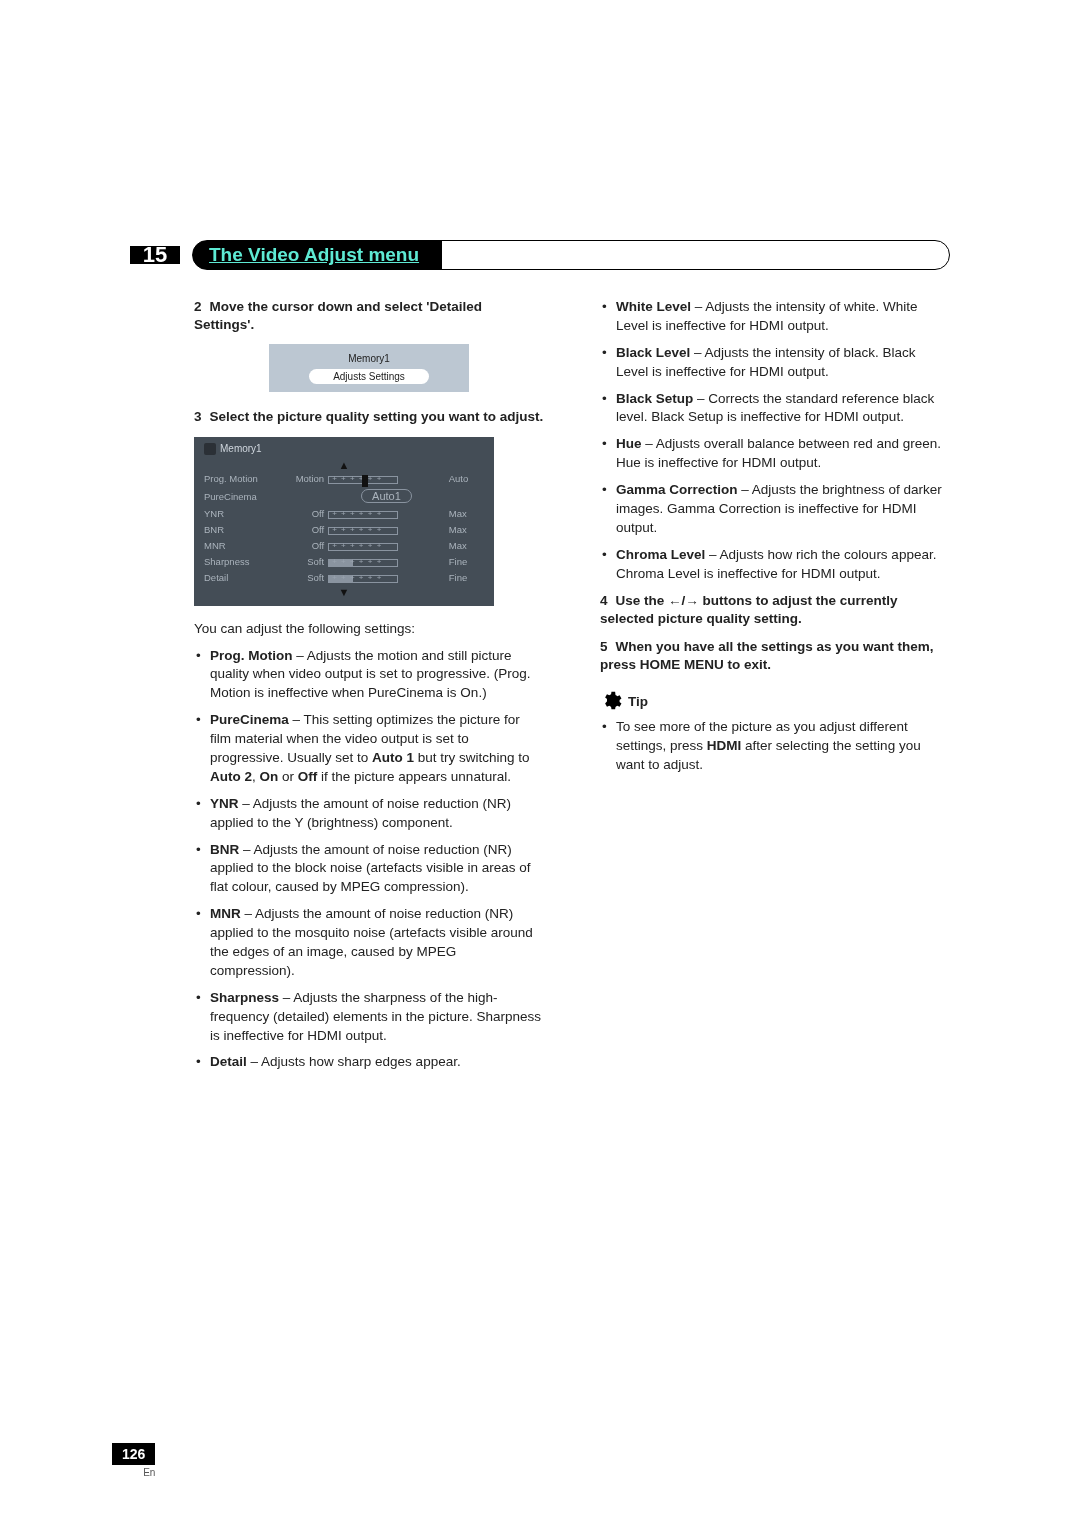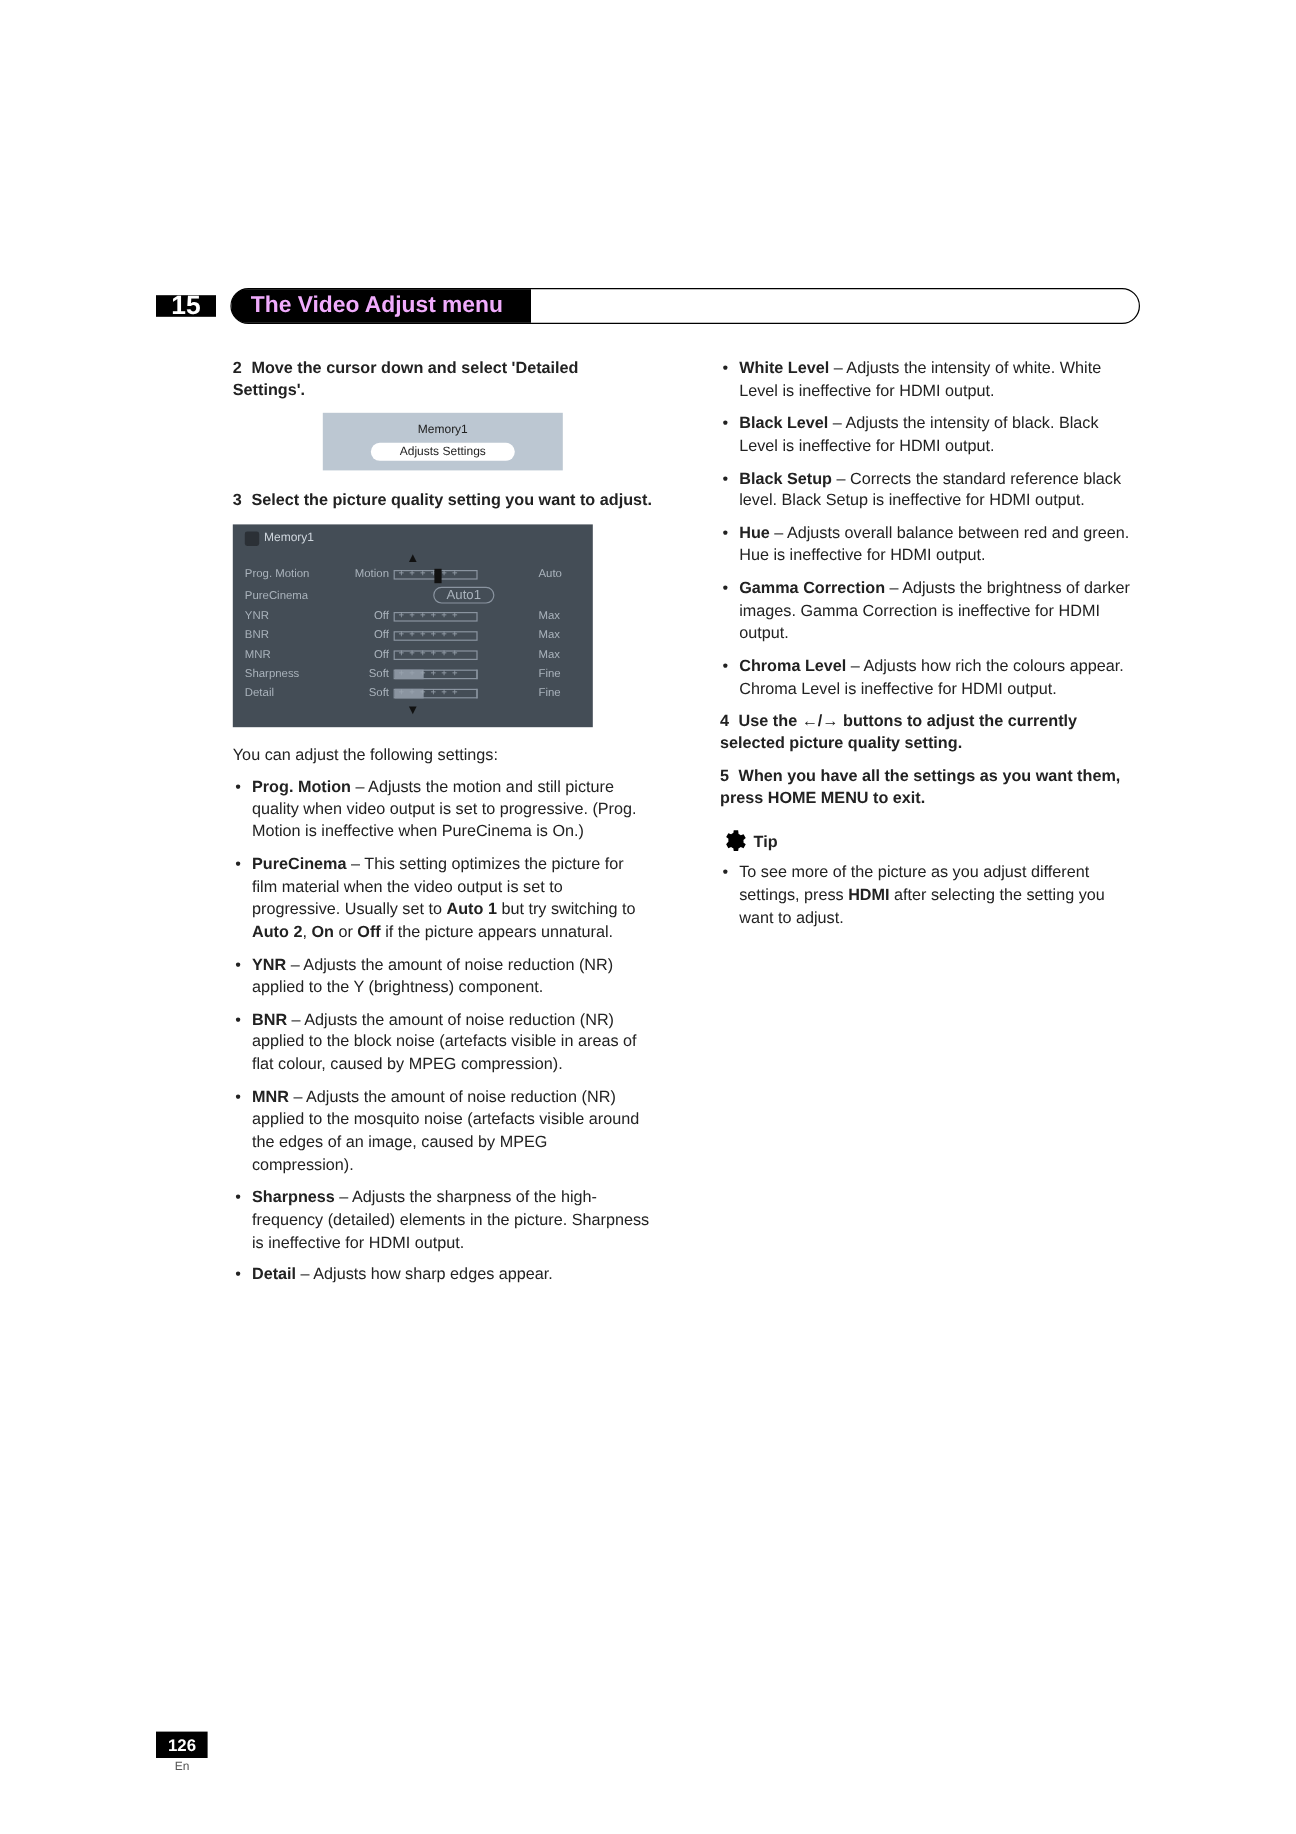--- a/index.html
+++ b/index.html
@@ -18,22 +18,22 @@
     background: #000; color: #fff; font-weight: bold;
     font-size: 22px; width: 50px; height: 18px; display: flex;
     align-items: center; justify-content: center; margin-right: 12px;
   }
   .chapter-title-wrap {
     flex: 1; border: 1.8px solid #000; border-radius: 16px;
     height: 30px; display: flex; align-items: center; padding-left: 16px;
     background: linear-gradient(to right,#000 0%,#000 33%,#fff 33%,#fff 100%);
   }
   .chapter-title {
-    color: #f0abfc; font-weight: bold; font-size: 19px;
-    background: #000; padding-right: 18px;
+    color: #5eead4; font-weight: bold; font-size: 19px;
+    background: #000; padding-right: 18px; text-decoration: underline;
   }
   .columns { display: flex; gap: 56px; }
   .col { flex: 1; }
   .col-left { padding-left: 64px; }
   .step-head { font-weight: bold; margin-bottom: 10px; line-height: 1.35; }
   .step-num { font-weight: bold; margin-right: 8px; }
   .figure-box1 {
     background: #bcc7d2; width: 200px; margin: 8px auto 16px auto;
     padding: 6px; font-size: 10px; text-align: center;
   }
@@ -81,21 +81,21 @@
     content: "•"; position: absolute; left: -14px; top: 0;
   }
   .b { font-weight: bold; }
   .tip-head { display: flex; align-items: center; gap: 6px; margin: 16px 0 6px 0; }
   .tip-head .gear {
     width: 22px; height: 22px; display:inline-flex; align-items:center; justify-content:center;
   }
   .tip-head .gear svg { width: 22px; height: 22px; }
   .arrow-glyph { font-family: Arial; font-weight: bold; }
   .page-footer {
-    position: absolute; left: 130px; bottom: 50px; text-align: center;
+    position: absolute; left: 112px; bottom: 50px; text-align: right;
   }
   .page-num {
     background: #000; color: #fff; font-weight: bold; font-size: 14px;
     padding: 3px 10px; display: inline-block;
   }
   .page-lang { font-size: 10px; color: #555; margin-top: 2px; }
 </style>
 </head>
 <body>
 

